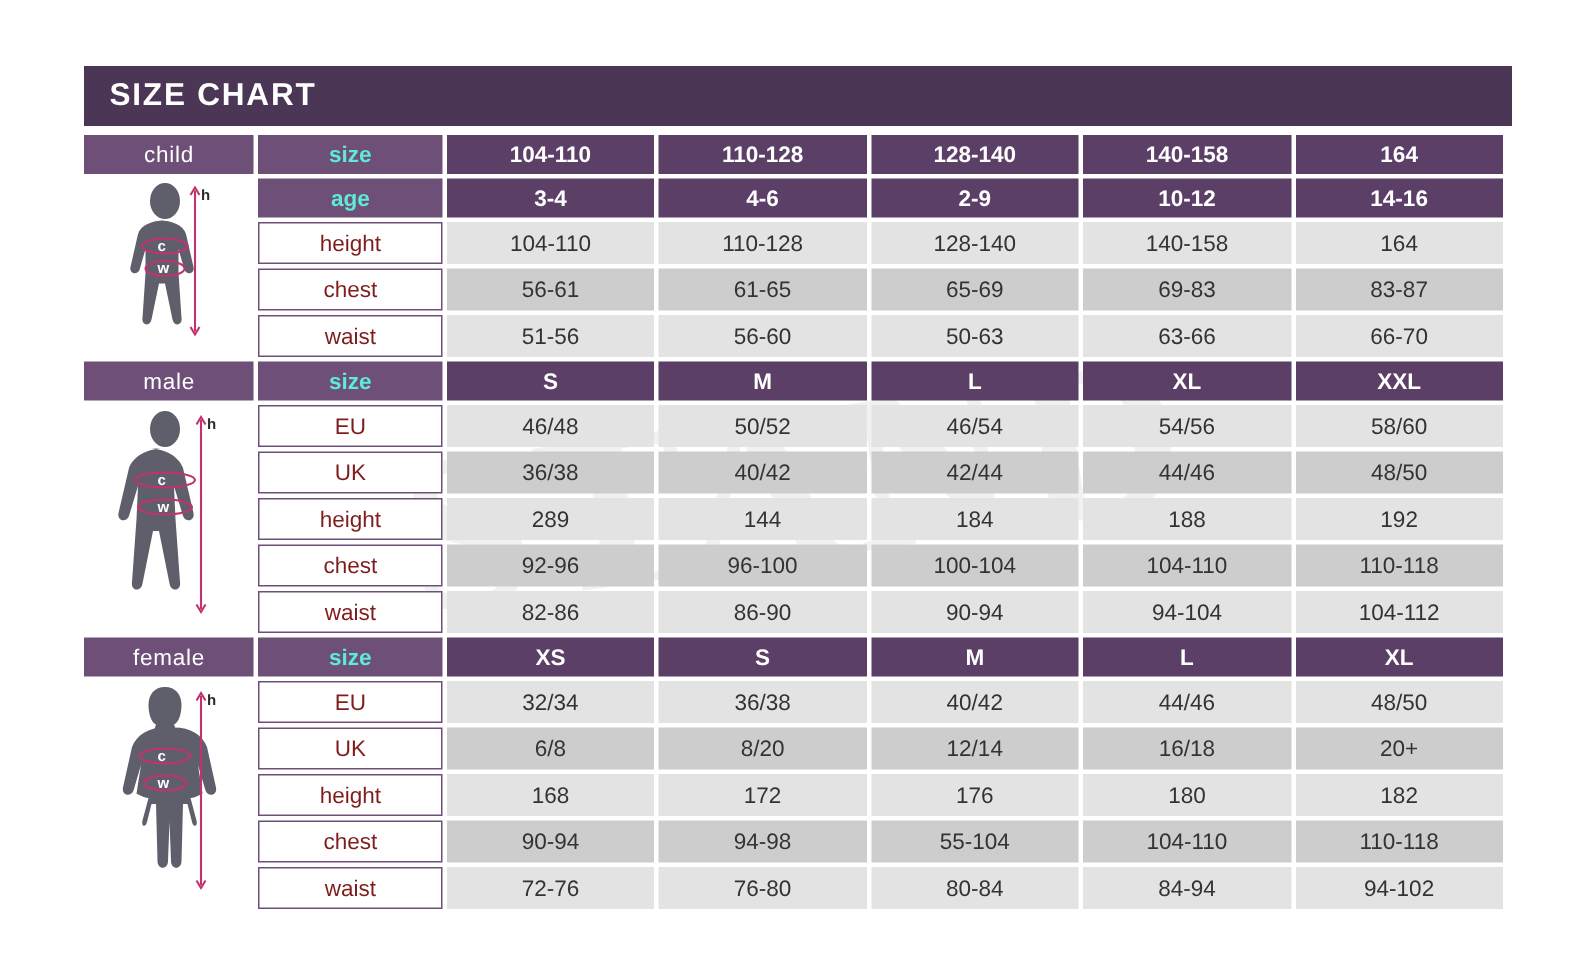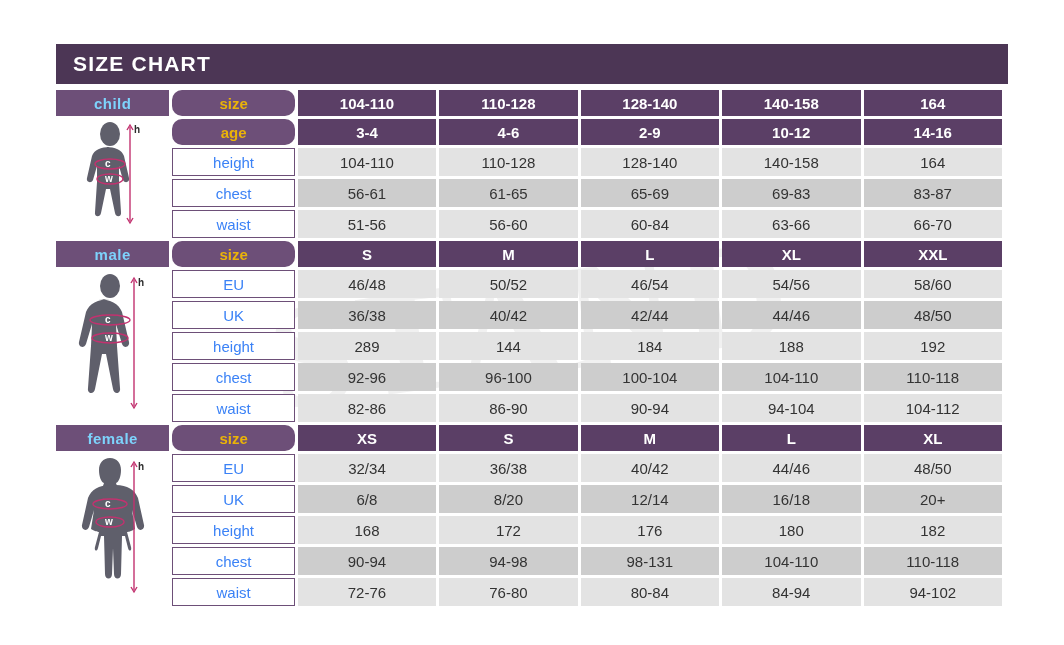--- a/index.html
+++ b/index.html
@@ -76,39 +76,38 @@
     vertical-align: middle;
     padding: 2px 0;
   }
   
   col.c-fig { width: 113px; }
   col.c-lab { width: 122px; }
   col.c-val { width: 138px; }
 
   .hdr {
     background: #6d4f78;
-    color: #eab308;
+    color: #5eead4;
     font-weight: bold;
-    border-radius: 10px;
   }
   .hdr-dark {
     background: #5b3f66;
     color: #ffffff;
     font-weight: bold;
   }
   .grouphdr {
     background: #6d4f78;
-    color: #7dd3fc;
-    font-weight: bold;
+    color: #ffffff;
+    font-weight: normal;
     font-size: 16px;
     letter-spacing: .5px;
   }
   .rowlabel {
     background: #ffffff;
-    color: #3b82f6;
+    color: #7f1d1d;
     border: 1px solid #6d4f78;
     font-size: 15px;
   }
   .cell {
     background: #cdcdcd;
     color: #333333;
   }
   .cell.alt {
     background: #e3e3e3;
   }
@@ -202,21 +201,21 @@
           <td class="cell">56-61</td>
           <td class="cell">61-65</td>
           <td class="cell">65-69</td>
           <td class="cell">69-83</td>
           <td class="cell">83-87</td>
         </tr>
         <tr>
           <td class="rowlabel">waist</td>
           <td class="cell alt">51-56</td>
           <td class="cell alt">56-60</td>
-          <td class="cell alt">60-84</td>
+          <td class="cell alt">50-63</td>
           <td class="cell alt">63-66</td>
           <td class="cell alt">66-70</td>
         </tr>
 
         <tr>
           <td class="grouphdr">male</td>
           <td class="hdr">size</td>
           <td class="hdr-dark">S</td>
           <td class="hdr-dark">M</td>
           <td class="hdr-dark">L</td>
@@ -334,21 +333,21 @@
           <td class="cell alt">168</td>
           <td class="cell alt">172</td>
           <td class="cell alt">176</td>
           <td class="cell alt">180</td>
           <td class="cell alt">182</td>
         </tr>
         <tr>
           <td class="rowlabel">chest</td>
           <td class="cell">90-94</td>
           <td class="cell">94-98</td>
-          <td class="cell">98-131</td>
+          <td class="cell">55-104</td>
           <td class="cell">104-110</td>
           <td class="cell">110-118</td>
         </tr>
         <tr>
           <td class="rowlabel">waist</td>
           <td class="cell alt">72-76</td>
           <td class="cell alt">76-80</td>
           <td class="cell alt">80-84</td>
           <td class="cell alt">84-94</td>
           <td class="cell alt">94-102</td>

